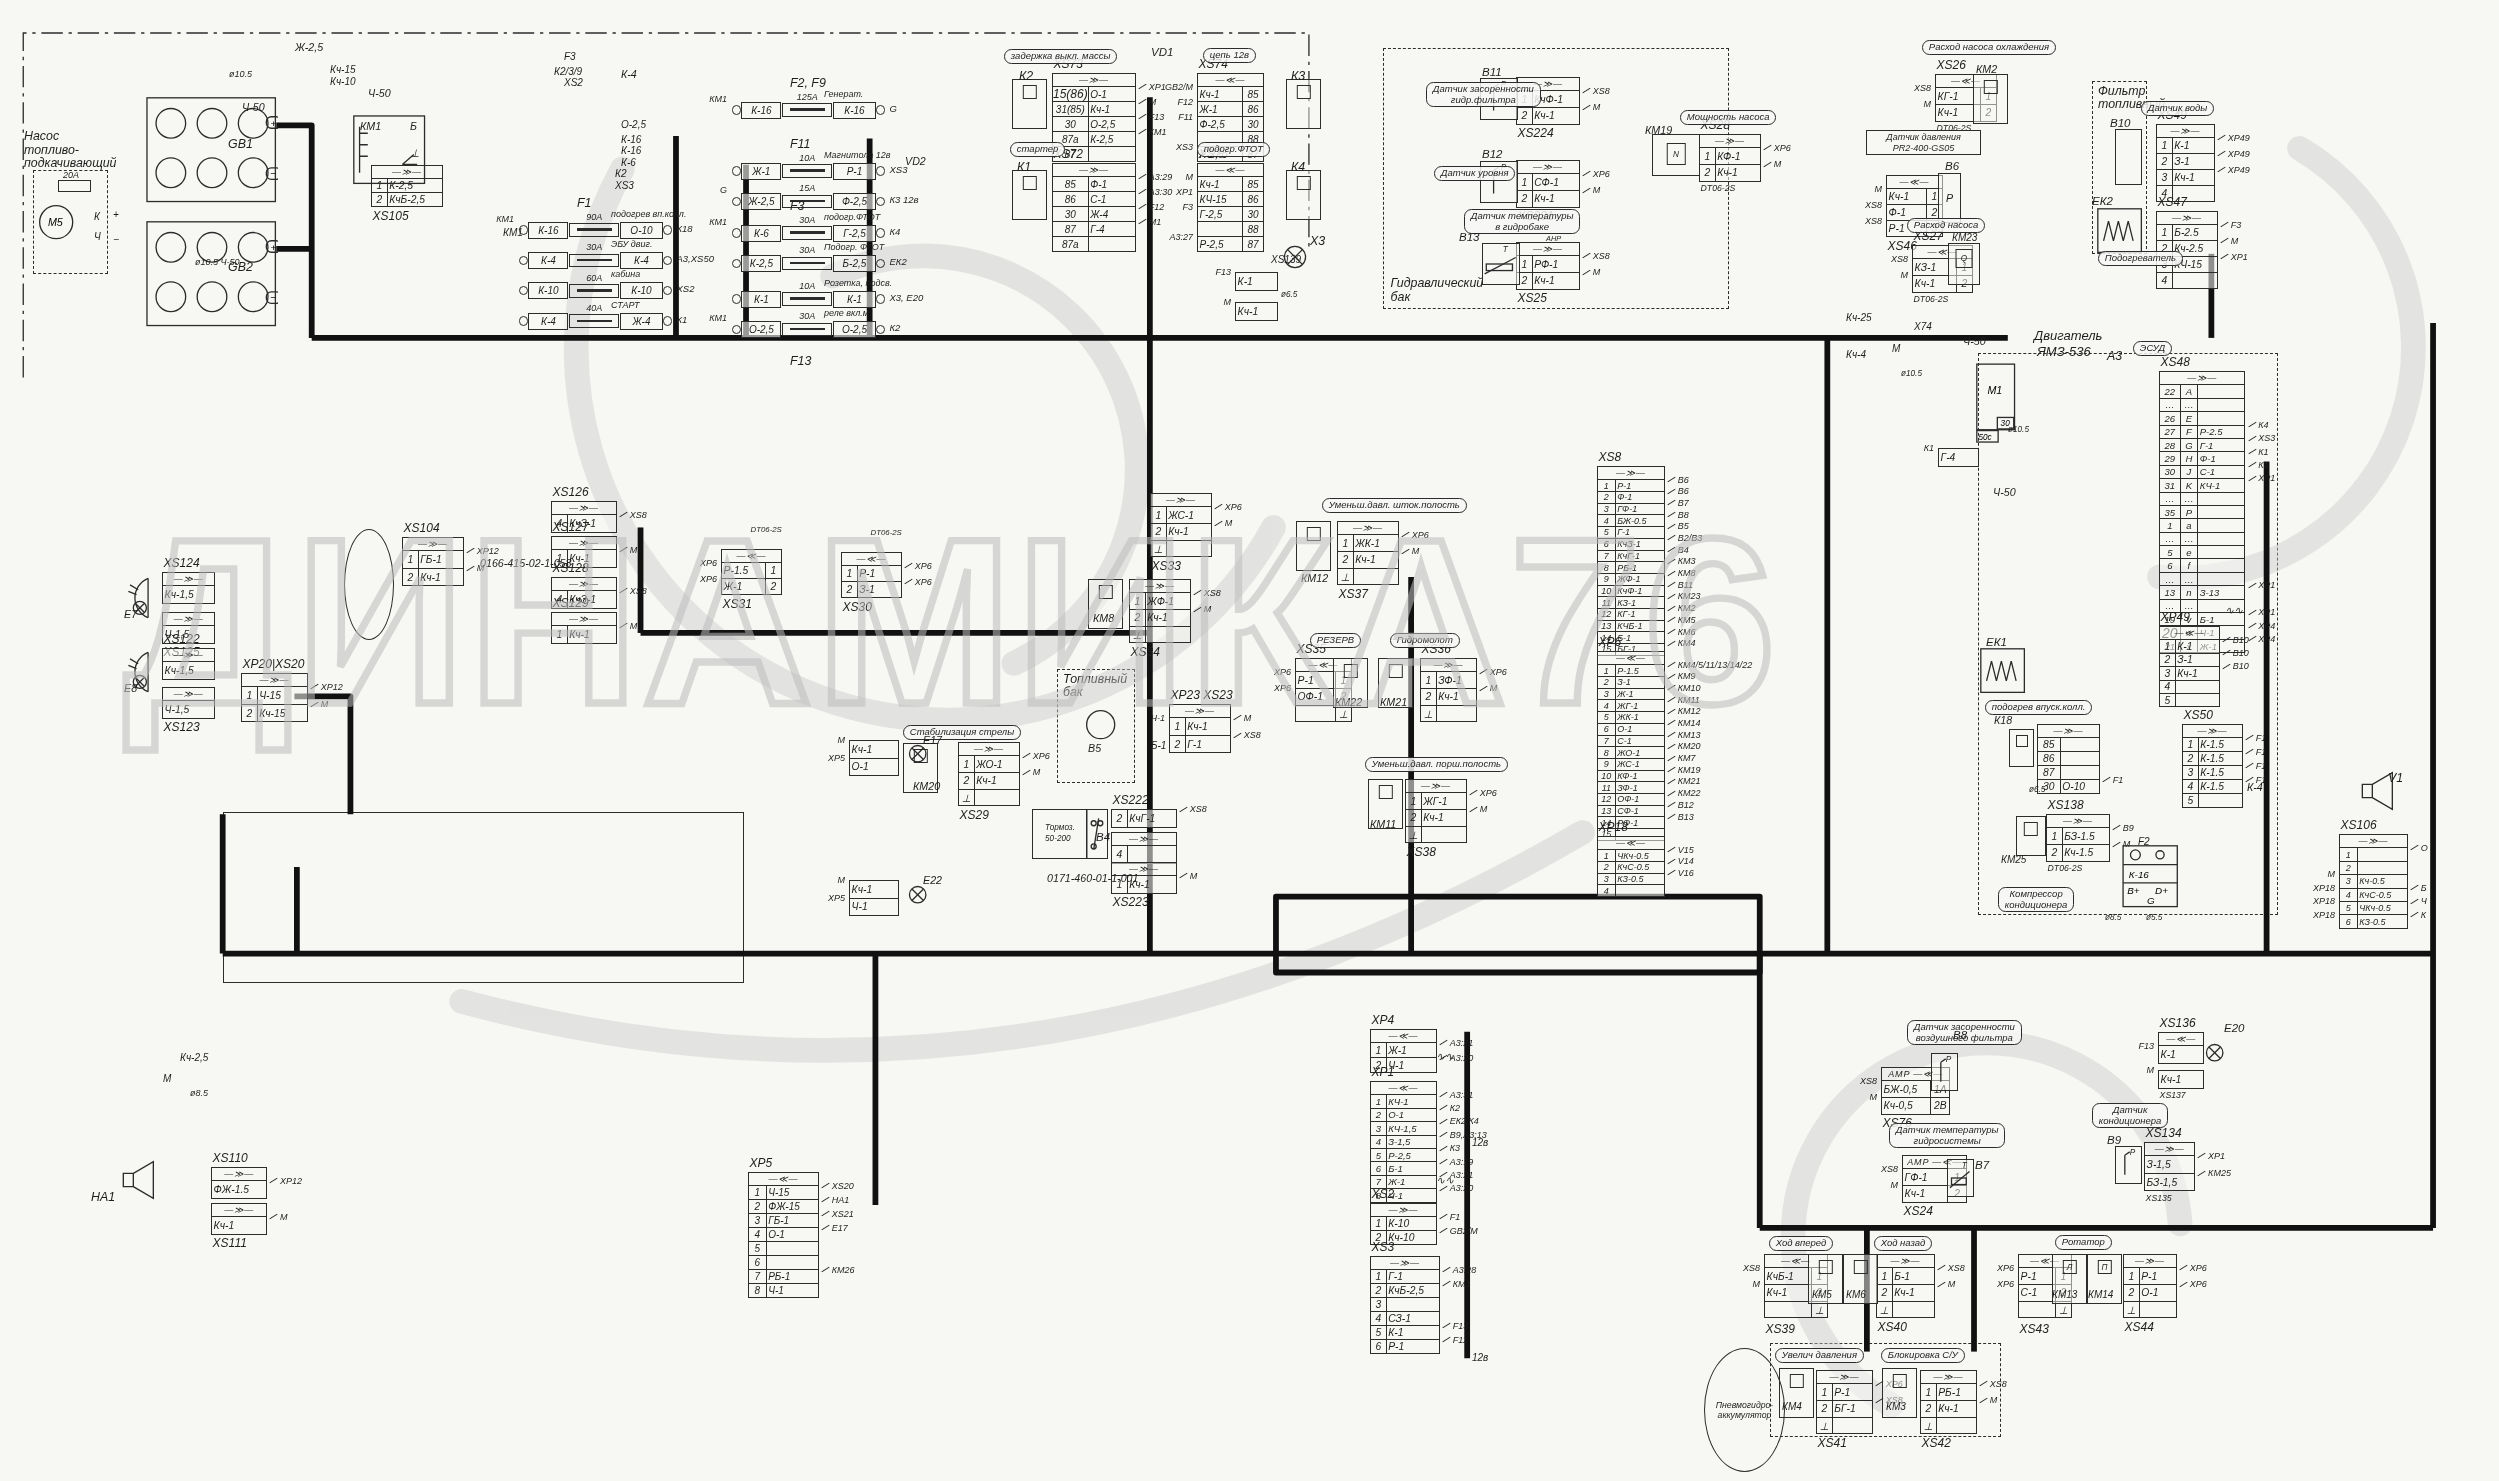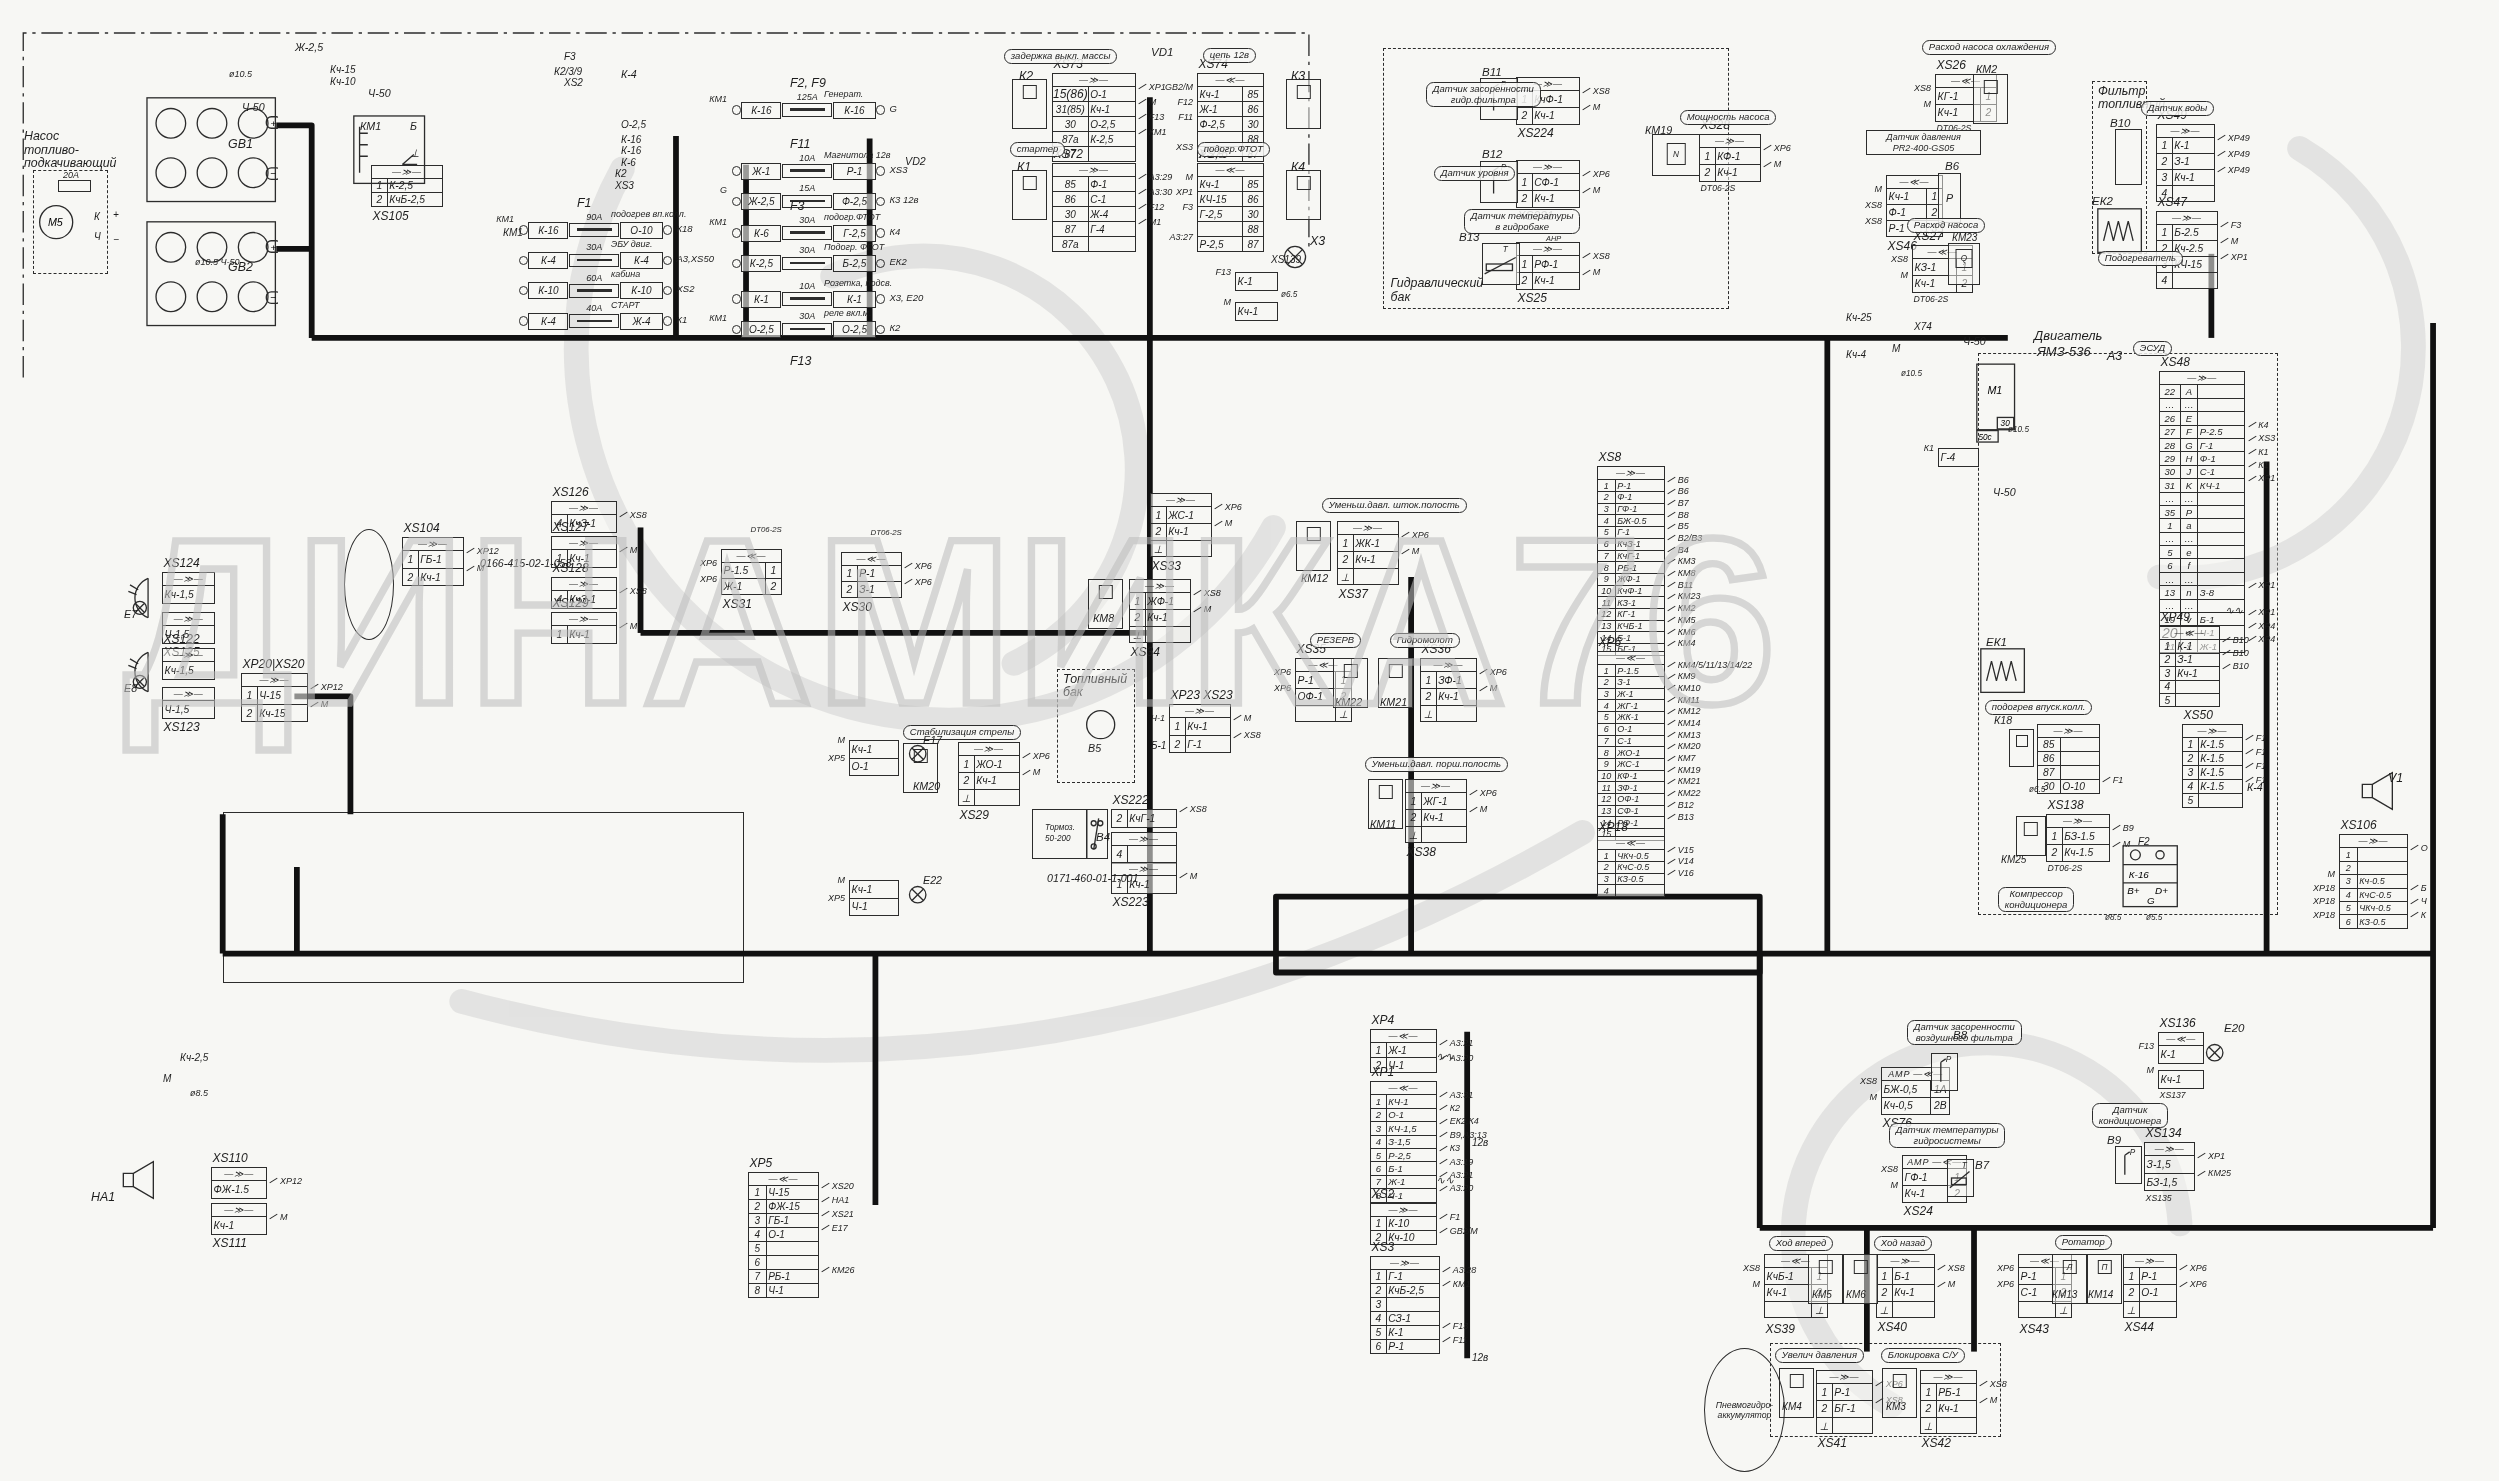--- a/index.html
+++ b/index.html
@@ -597,21 +597,21 @@
           <div class="cell pc" style="width: 18px; font-size: 9.5px;">6</div>
           <div class="cell pc" style="width: 15px; font-size: 9.5px;">f</div>
           <div class="cell wc" style="width: 43px; font-size: 9.5px;"></div>
         </div><div class="row" style="height: 12.4px;">
           <div class="cell pc" style="width: 18px; font-size: 9.5px;">…</div>
           <div class="cell pc" style="width: 15px; font-size: 9.5px;">…</div>
           <div class="cell wc" style="width: 43px; font-size: 9.5px;"></div>
         </div><div class="row" style="height: 12.4px;">
           <div class="cell pc" style="width: 18px; font-size: 9.5px;">13</div>
           <div class="cell pc" style="width: 15px; font-size: 9.5px;">n</div>
-          <div class="cell wc" style="width: 43px; font-size: 9.5px;">З-8</div>
+          <div class="cell wc" style="width: 43px; font-size: 9.5px;">З-13</div>
           <div class="rl">
             <span class="tick"></span>
             <span>ХР1</span>
           </div>
         </div><div class="row" style="height: 12.4px;">
           <div class="cell pc" style="width: 18px; font-size: 9.5px;">…</div>
           <div class="cell pc" style="width: 15px; font-size: 9.5px;">…</div>
           <div class="cell wc" style="width: 43px; font-size: 9.5px;"></div>
         </div><div class="row" style="height: 12.4px;">
           <div class="cell pc" style="width: 18px; font-size: 9.5px;">19</div>

